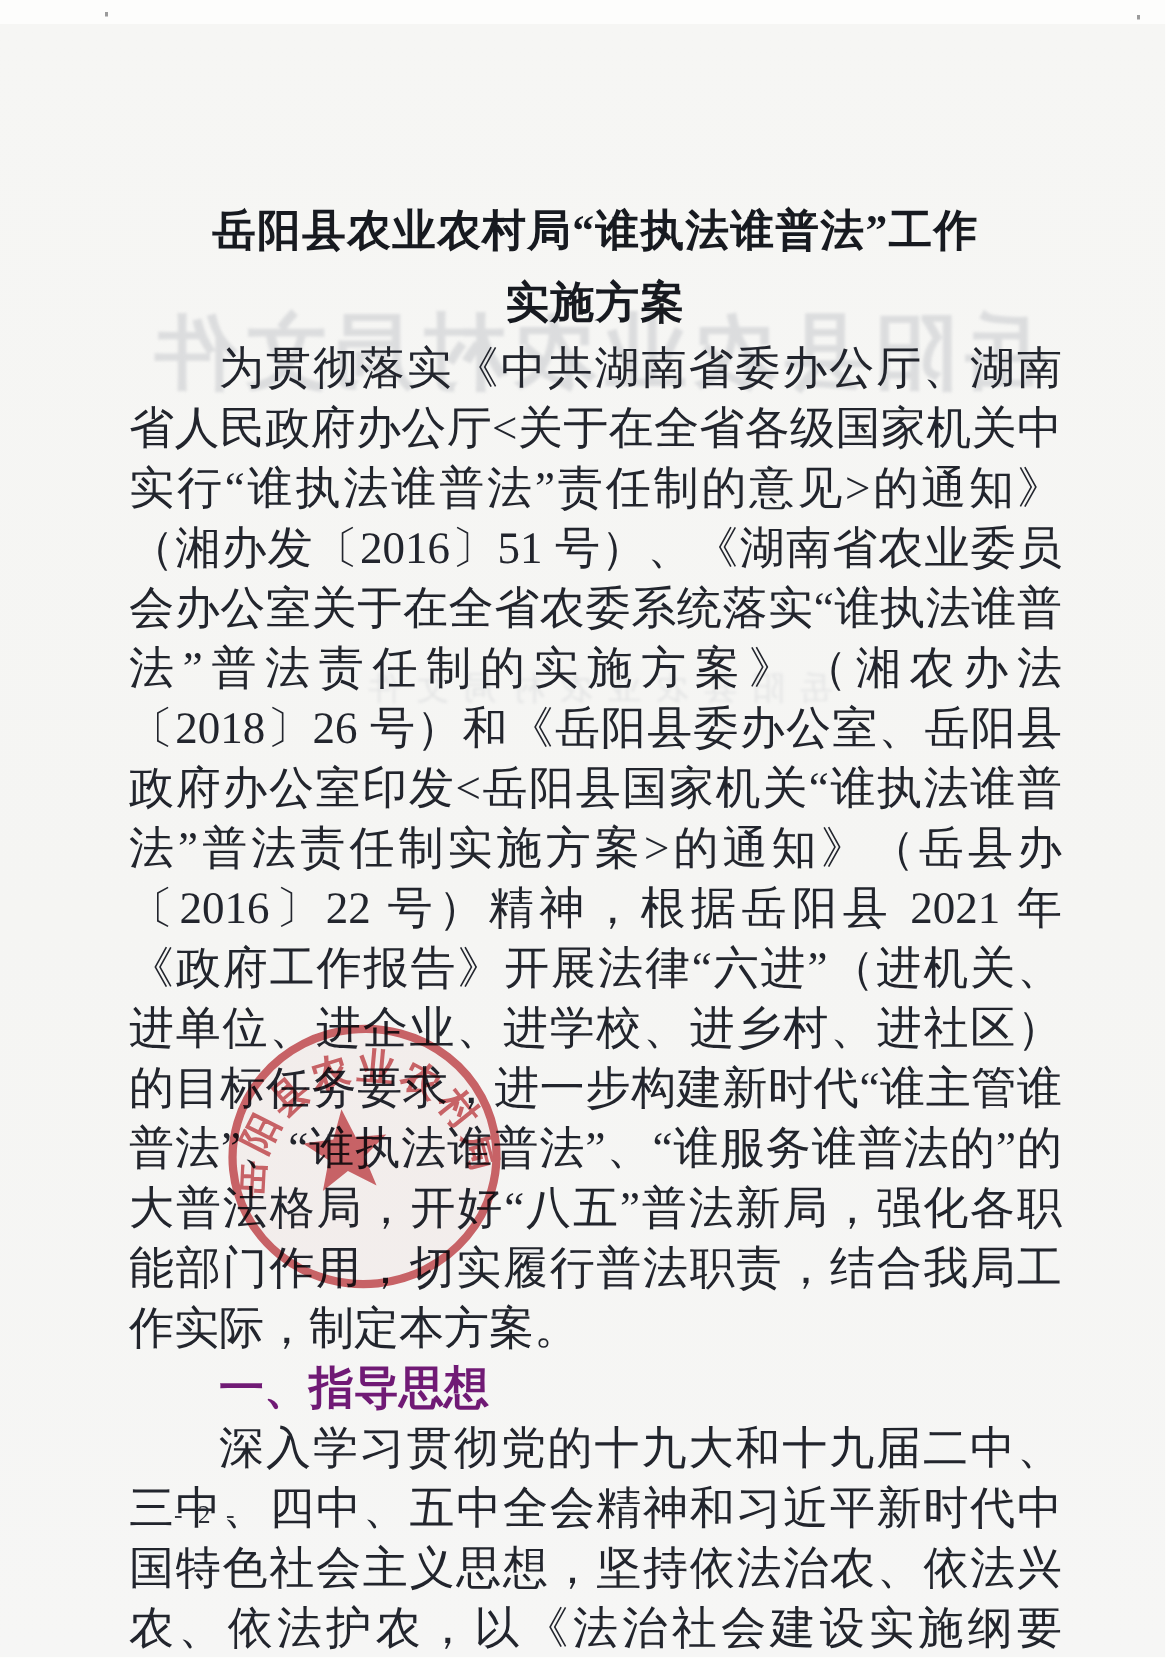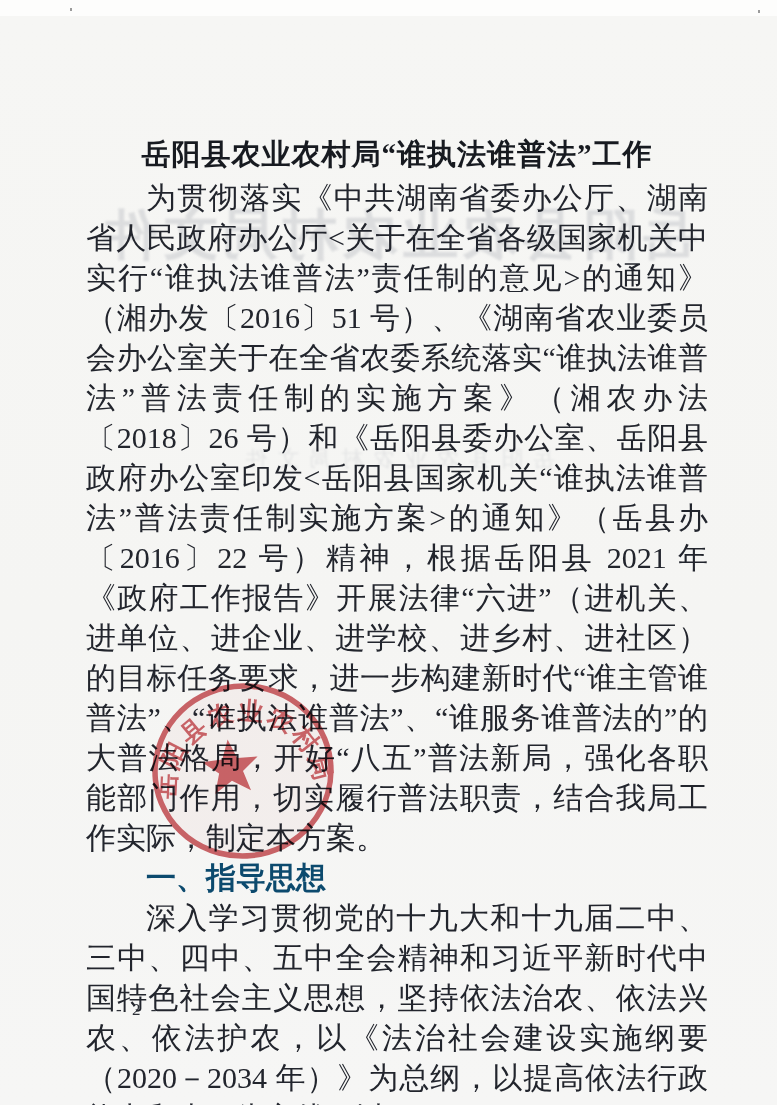--- a/index.html
+++ b/index.html
@@ -50,21 +50,21 @@
     color: #22252d;
   }
   .para {
     margin: 0;
     text-indent: 2em;
   }
   .section-heading {
     margin: 0;
     text-indent: 2em;
     font-weight: bold;
-    color: #0c4a6e;
+    color: #701a75;
   }
   
   .show-through-big {
     position: absolute;
     left: 82px;
     top: 198px;
     width: 630px;
     text-align: center;
     font-weight: bold;
     font-size: 55px;
@@ -120,20 +120,21 @@
   <div class="dust" style="left:70px;top:8px"></div>
   <div class="dust" style="left:758px;top:10px"></div>
 
   <div class="show-through-big">岳阳县农业农村局文件</div>
 
   <div class="show-through-small">岳阳县农业农村局文件</div>
 
   <div class="content">
     <div class="doc-title">
       <div>岳阳县农业农村局“谁执法谁普法”工作</div>
+      <div>实施方案</div>
     </div>
 
     <div class="body-block">
       <p class="para">为贯彻落实《中共湖南省委办公厅、湖南省人民政府办公厅&lt;关于在全省各级国家机关中实行“谁执法谁普法”责任制的意见&gt;的通知》（湘办发〔2016〕51 号）、《湖南省农业委员会办公室关于在全省农委系统落实“谁执法谁普法”普法责任制的实施方案》（湘农办法〔2018〕26 号）和《岳阳县委办公室、岳阳县政府办公室印发&lt;岳阳县国家机关“谁执法谁普法”普法责任制实施方案&gt;的通知》（岳县办〔2016〕22 号）精神，根据岳阳县 2021 年《政府工作报告》开展法律“六进”（进机关、进单位、进企业、进学校、进乡村、进社区）的目标任务要求，进一步构建新时代“谁主管谁普法”、“谁执法谁普法”、“谁服务谁普法的”的大普法格局，开好“八五”普法新局，强化各职能部门作用，切实履行普法职责，结合我局工作实际，制定本方案。</p>
       <p class="para section-heading">一、指导思想</p>
       <p class="para">深入学习贯彻党的十九大和十九届二中、三中、四中、五中全会精神和习近平新时代中国特色社会主义思想，坚持依法治农、依法兴农、依法护农，以《法治社会建设实施纲要（2020－2034 年）》为总纲，以提高依法行政能力和水平为主线，以</p>
     </div>
   </div>
 
   <svg class="seal" viewBox="0 0 200 200">

